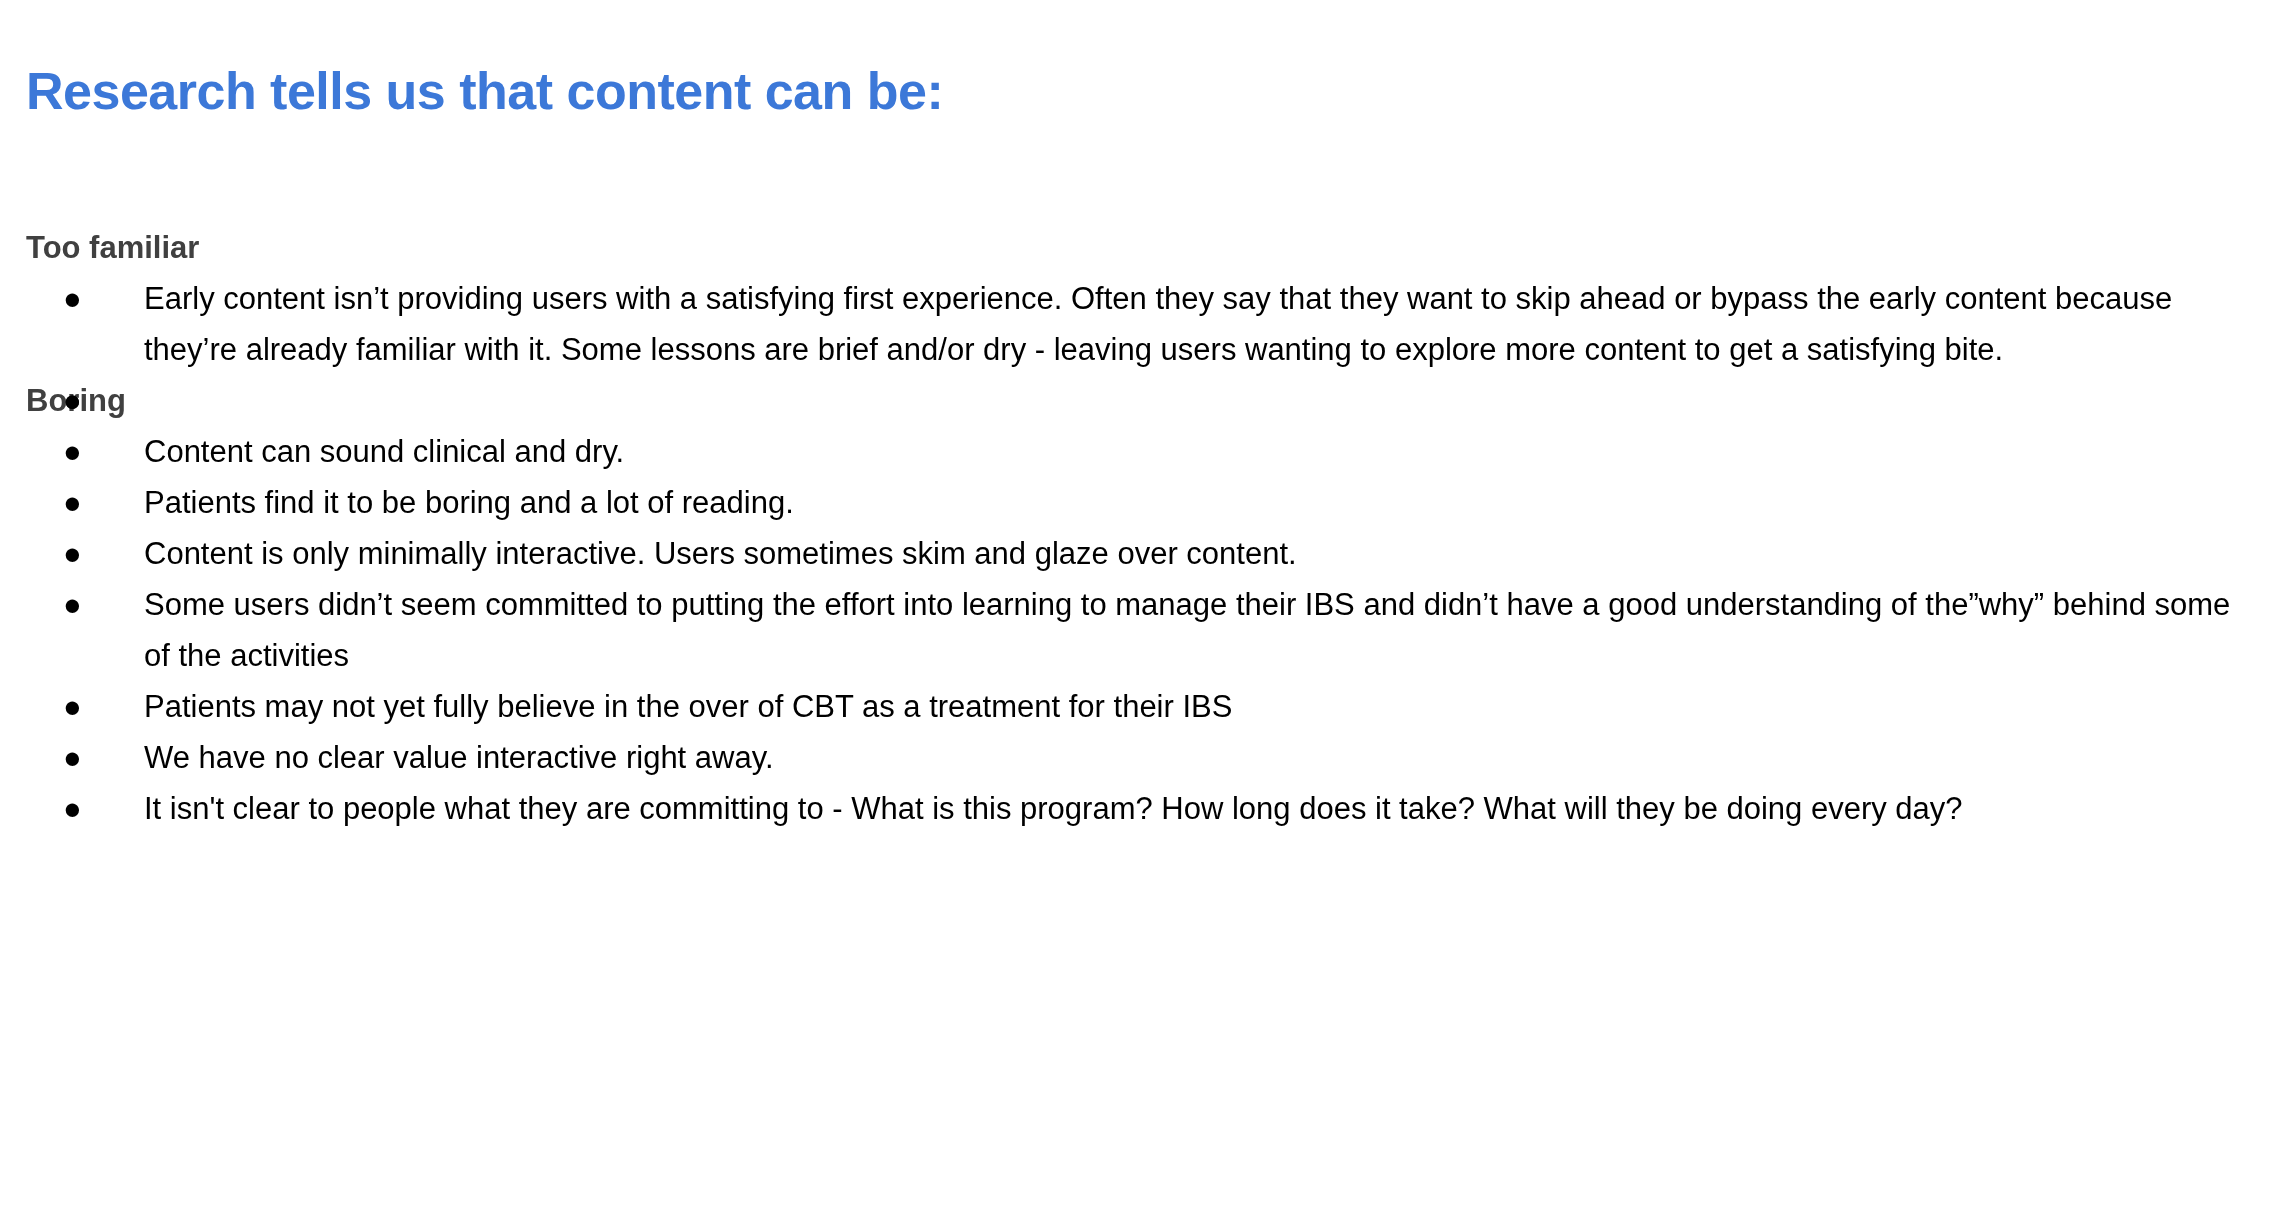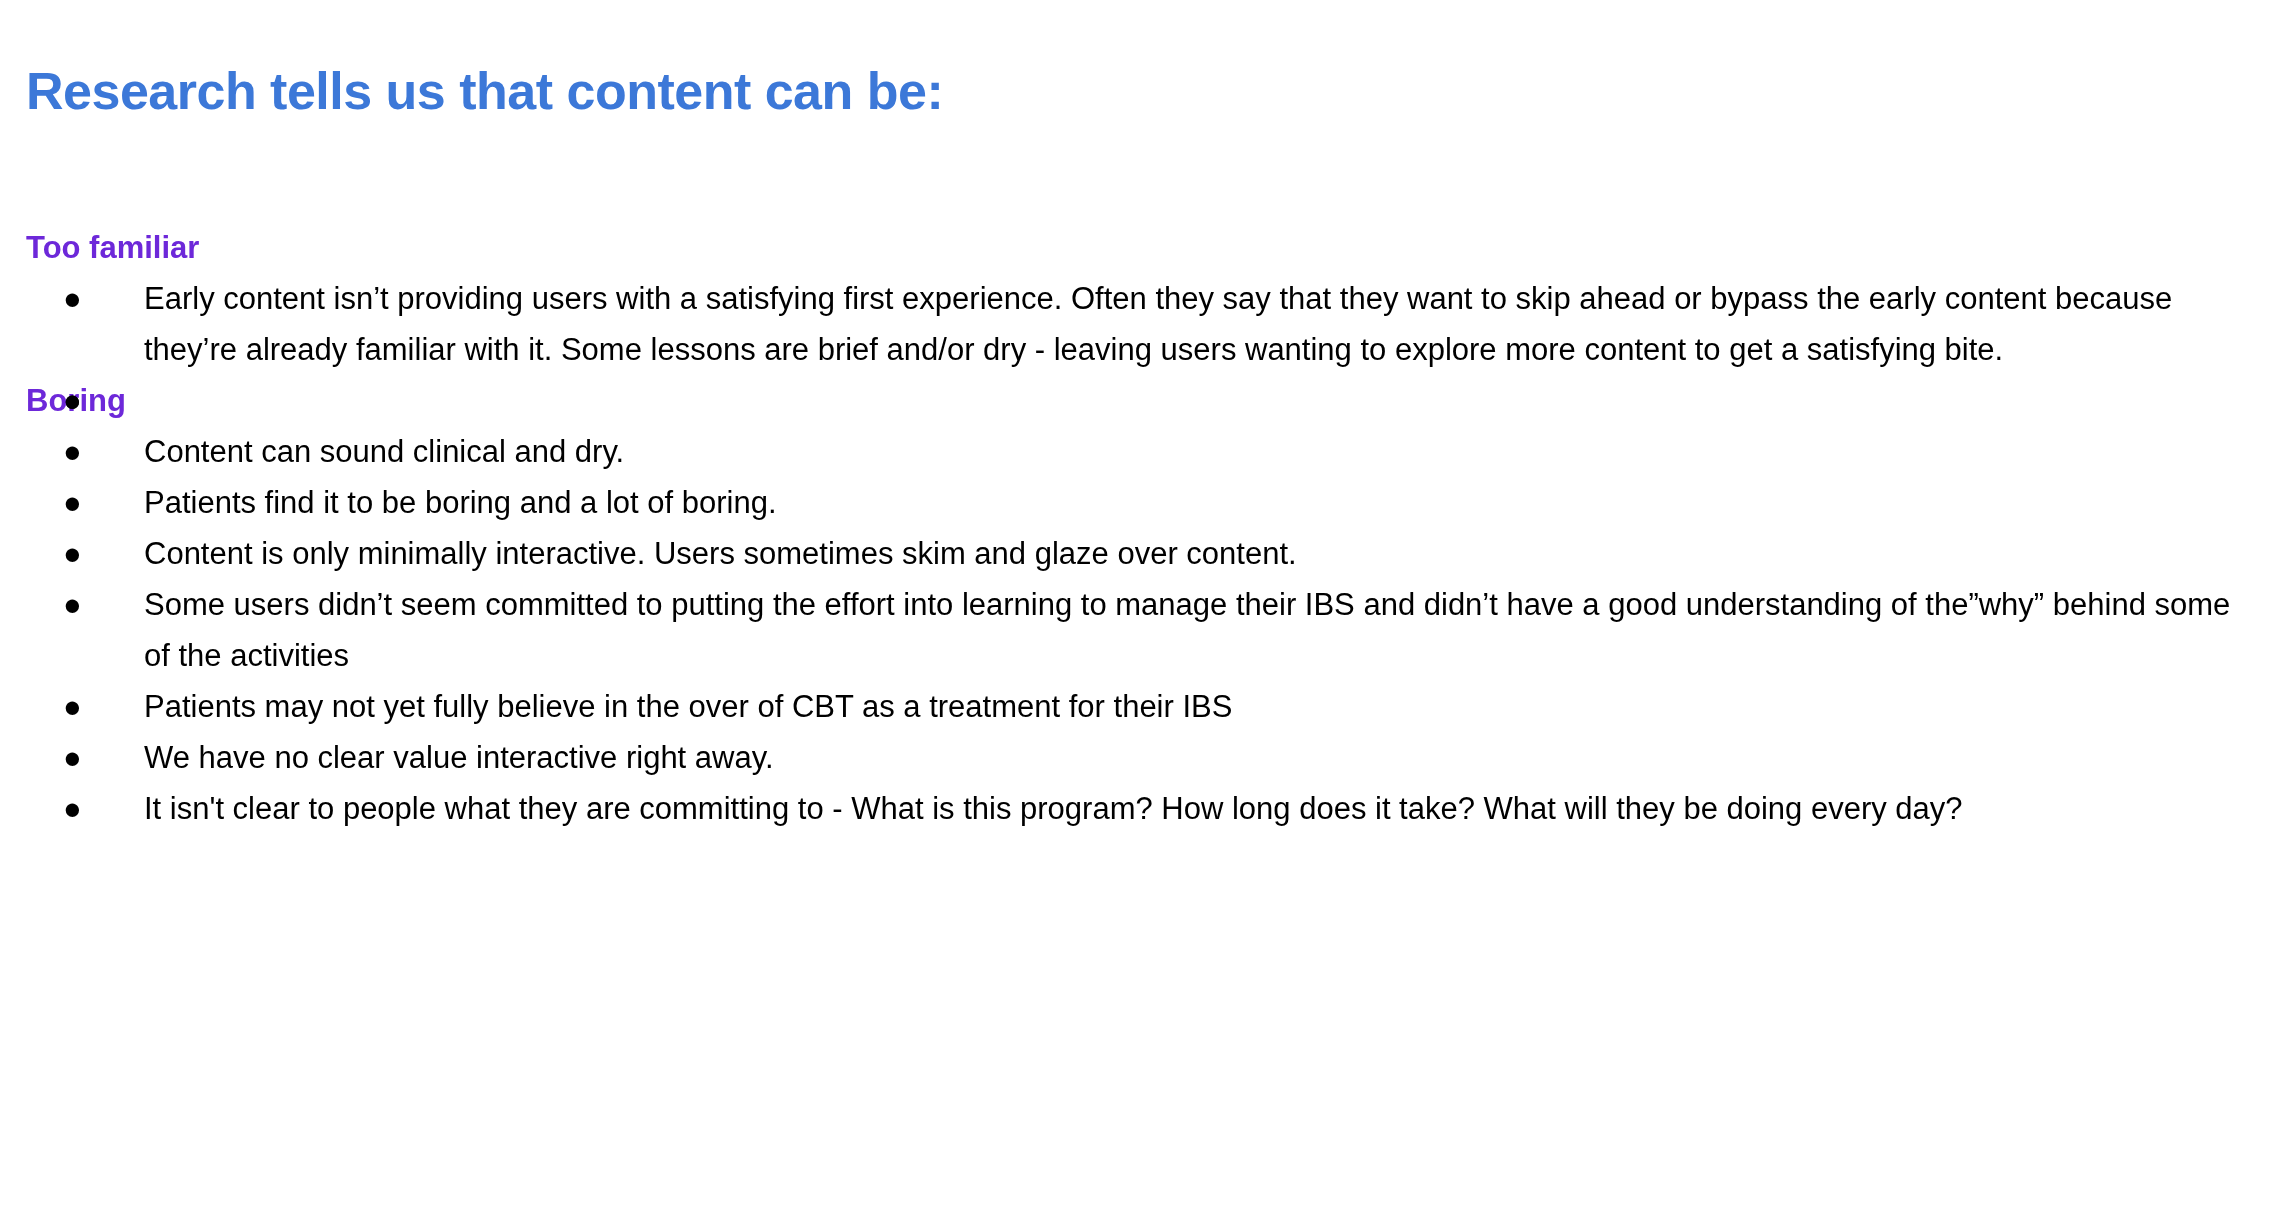--- a/index.html
+++ b/index.html
@@ -48,21 +48,21 @@
 
   .section {
     margin: 0;
     padding: 0;
   }
 
   .section-heading {
     font-size: 31px;
     line-height: 51px;
     font-weight: 700;
-    color: #6d28d9;
+    color: #404040;
     margin: 0;
     padding: 0;
   }
 
   ul.bullets {
     list-style: none;
     margin: 0;
     padding: 0;
   }
 
@@ -118,21 +118,21 @@
 
     <div class="section">
       <div class="section-heading">Boring</div>
       <ul class="bullets">
         <li>
           <span class="bullet-marker">●</span>
           <span class="li-text">Content can sound <b>clinical and dry</b>.</span>
         </li>
         <li>
           <span class="bullet-marker">●</span>
-          <span class="li-text">Patients find it to be <b>boring</b> and <b>a lot of boring</b>.</span>
+          <span class="li-text">Patients find it to be <b>boring</b> and <b>a lot of reading</b>.</span>
         </li>
         <li>
           <span class="bullet-marker">●</span>
           <span class="li-text">Content is only <b>minimally interactive</b>. Users sometimes skim and glaze over content.</span>
         </li>
       </ul>
     </div>
 
     <div class="section">
       <ul class="bullets">

